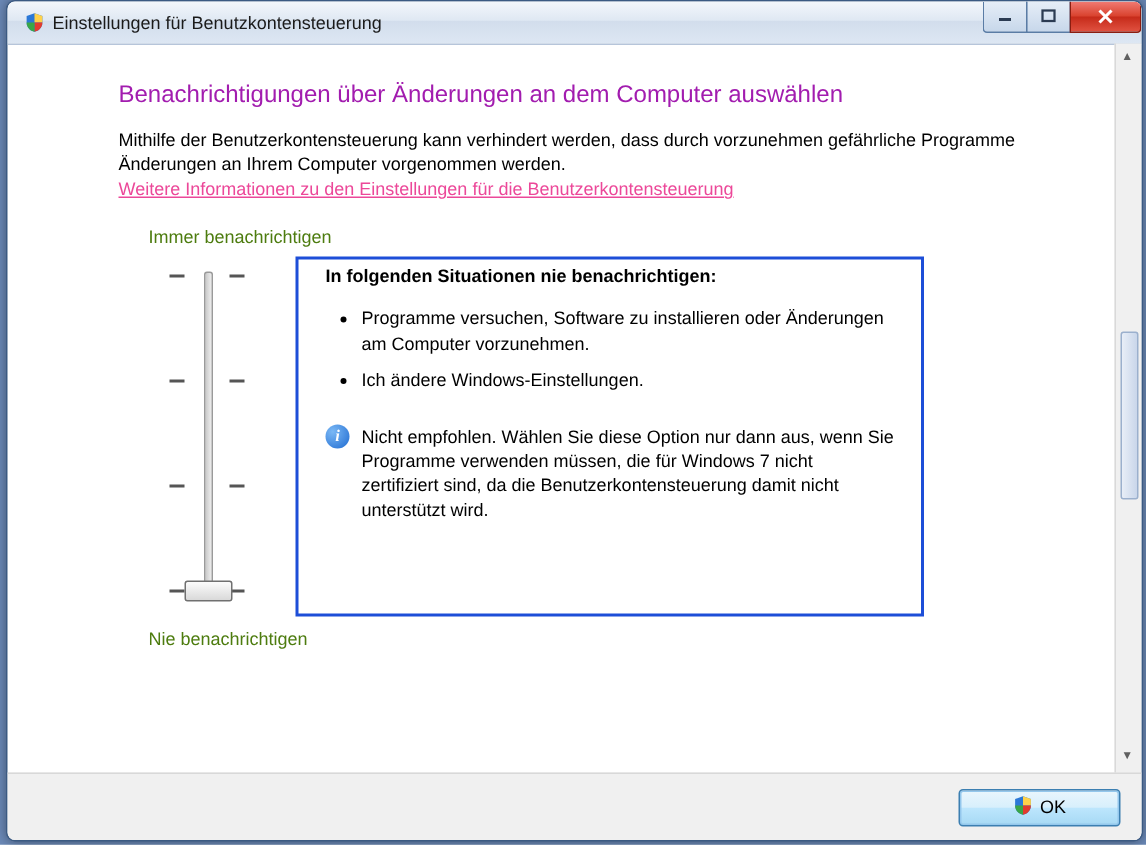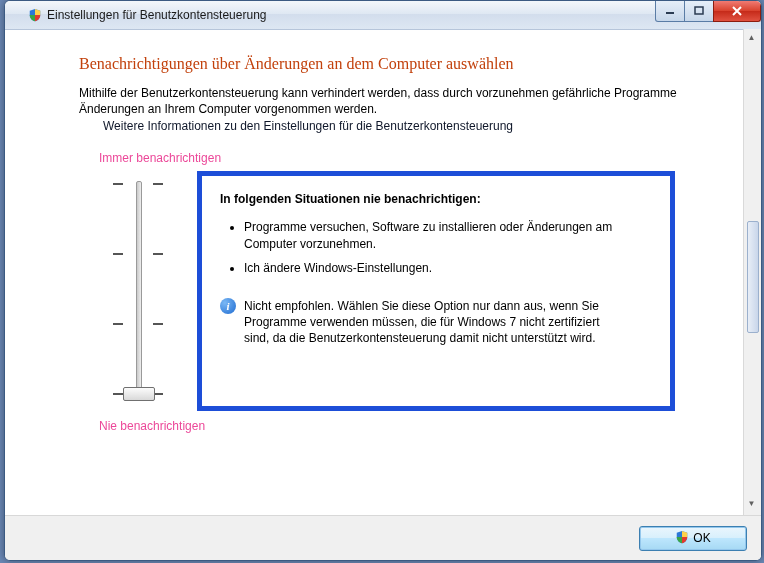--- a/index.html
+++ b/index.html
@@ -23,21 +23,21 @@
     border-radius: 6px;
     box-shadow: 0 0 8px rgba(0,0,0,0.4);
     overflow: hidden;
   }
   .titlebar {
     height: 28px;
     background: linear-gradient(to bottom, #f3f7fb 0%, #dfe8f3 45%, #d2ddec 46%, #dde7f3 100%);
     border-bottom: 1px solid #b6c5da;
     display: flex;
     align-items: center;
-    padding-left: 22px;
+    padding-left: 10px;
     position: relative;
   }
   .titlebar .icon {
     width: 16px;
     height: 16px;
     display: inline-flex;
     align-items: center;
     justify-content: center;
     margin-right: 4px;
   }
@@ -115,48 +115,48 @@
     top: 192px;
     left: 3px;
     width: 10px;
     height: 110px;
     background: linear-gradient(to right, #e8eef7, #c9d6ea);
     border: 1px solid #9bb0cd;
     border-radius: 2px;
   }
 
   h1.heading {
-    color: #c2410c;
+    color: #a21caf;
     font-weight: normal;
     font-size: 16px;
     margin: 12px 0 12px 50px;
-    font-family: Liberation Serif, serif;
   }
   .intro {
     margin: 0 0 2px 50px;
     color: #000;
     line-height: 1.35;
     max-width: 600px;
   }
   a.helplink {
-    color: #0f172a;
-    margin-left: 74px;
+    color: #ec4899;
+    text-decoration: underline;
+    margin-left: 50px;
     display: inline-block;
     cursor: pointer;
   }
 
   .main-area {
     margin-top: 18px;
     margin-left: 50px;
     position: relative;
   }
   .label-top, .label-bottom {
     position: absolute;
     left: 20px;
-    color: #ec4899;
+    color: #4d7c0f;
   }
   .label-top { top: 0; }
   .label-bottom { top: 268px; }
 
   .slider-col {
     position: absolute;
     left: 30px;
     top: 24px;
     width: 60px;
     height: 232px;
@@ -187,24 +187,24 @@
     height: 12px;
     background: linear-gradient(to bottom,#fcfcfc,#d9d9d9);
     border:1px solid #707070;
     border-radius:2px;
   }
 
   .detail-panel {
     position: absolute;
     left: 118px;
     top: 20px;
-    width: 478px;
+    width: 419px;
     height: 240px;
-    border: 5px solid #1d4ed8;
-    padding: 16px 18px;
+    border: 2px solid #1d4ed8;
+    padding: 4px 18px;
     box-sizing: border-box;
   }
   .detail-panel .dp-heading {
     font-weight: bold;
     margin-bottom: 10px;
   }
   .detail-panel ul {
     margin: 13px 0 22px 0;
     padding-left: 24px;
   }

